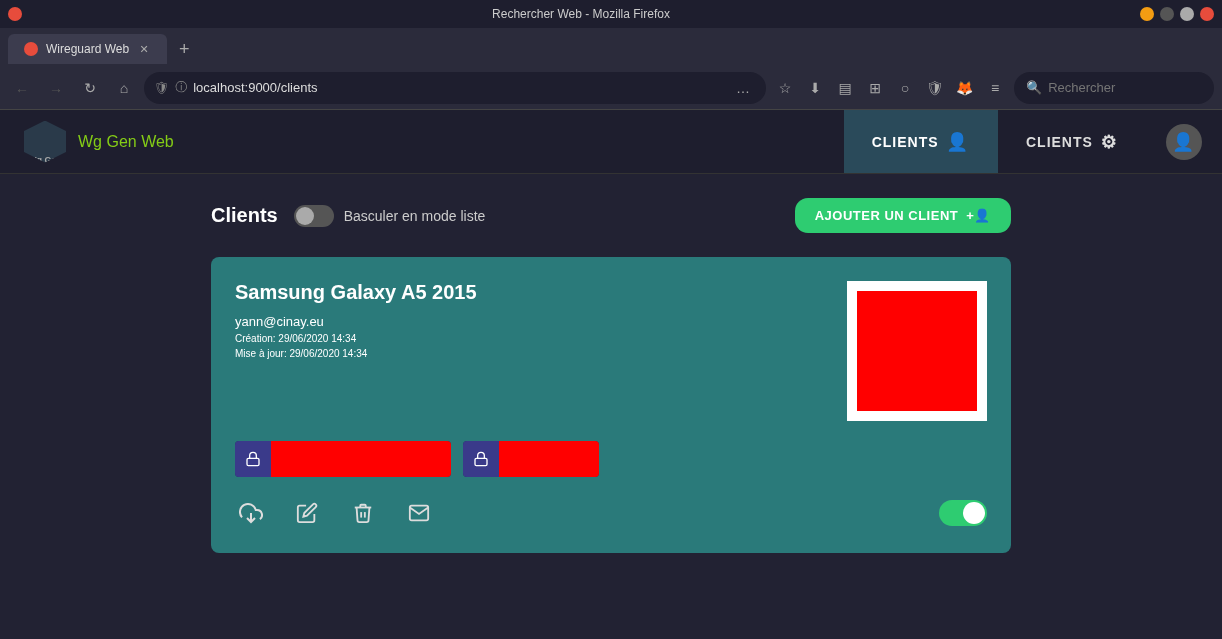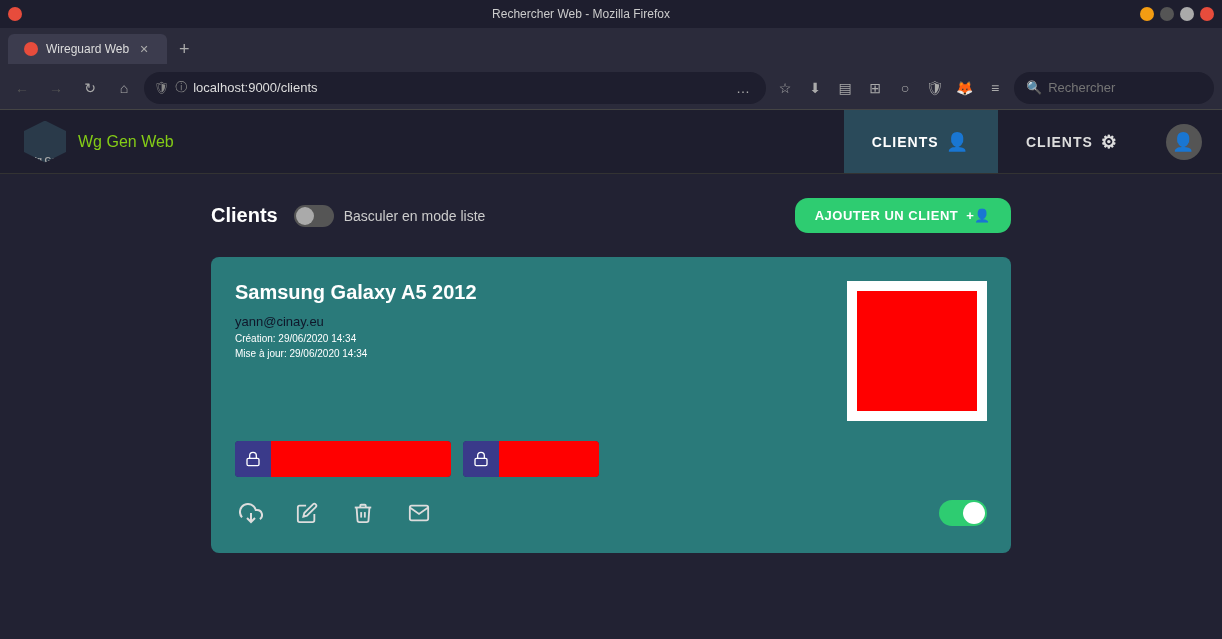--- a/index.html
+++ b/index.html
@@ -56,21 +56,21 @@
     .toggle-knob { width: 18px; height: 18px; background: #aaa; border-radius: 50%; position: absolute; top: 2px; left: 2px; transition: left 0.2s; }
     .toggle-label { font-size: 14px; color: #ccc; }
 
     .add-client-btn { background: #2ecc71; color: #fff; border: none; border-radius: 13px; padding: 10px 20px; font-size: 13px; font-weight: 700; letter-spacing: 0.5px; cursor: pointer; display: flex; align-items: center; gap: 8px; }
 
     
     .client-card { background: #2a7a7a; border-radius: 8px; padding: 24px; display: flex; flex-direction: column; gap: 0; position: relative; }
     .client-card-top { display: flex; justify-content: space-between; align-items: flex-start; }
     .client-info { display: flex; flex-direction: column; gap: 4px; }
     .client-name { font-size: 20px; font-weight: 700; color: #fff; margin-bottom: 6px; }
-    .client-email { font-size: 13px; color: #0f172a; }
+    .client-email { font-size: 13px; color: #ffffff; }
     .client-date { font-size: 10px; color: #ffffff; }
     .client-qr { width: 140px; height: 140px; background: #fff; border: 4px solid #fff; display: flex; align-items: center; justify-content: center; }
     .client-qr-inner { width: 120px; height: 120px; background: red; }
 
     .client-keys { display: flex; align-items: center; gap: 12px; margin-top: 20px; }
     .key-field { display: flex; align-items: center; background: #1a3a5a; border-radius: 4px; overflow: hidden; height: 36px; }
     .key-icon { width: 36px; height: 36px; background: #3a3a8a; display: flex; align-items: center; justify-content: center; font-size: 14px; color: #fff; flex-shrink: 0; }
     .key-value { background: red; height: 36px; width: 180px; }
     .key-value-short { background: red; height: 36px; width: 100px; }
 
@@ -181,21 +181,21 @@
         </div>
         <button class="add-client-btn">
           <span>AJOUTER UN CLIENT</span>
           <span>+👤</span>
         </button>
       </div>
 
       <div class="client-card">
         <div class="client-card-top">
           <div class="client-info">
-            <div class="client-name">Samsung Galaxy A5 2012</div>
+            <div class="client-name">Samsung Galaxy A5 2015</div>
             <div class="client-email">yann@cinay.eu</div>
             <div class="client-date">
               <span>Création:</span>
               <span>29/06/2020 14:34</span>
             </div>
             <div class="client-date">
               <span>Mise à jour:</span>
               <span>29/06/2020 14:34</span>
             </div>
           </div>

